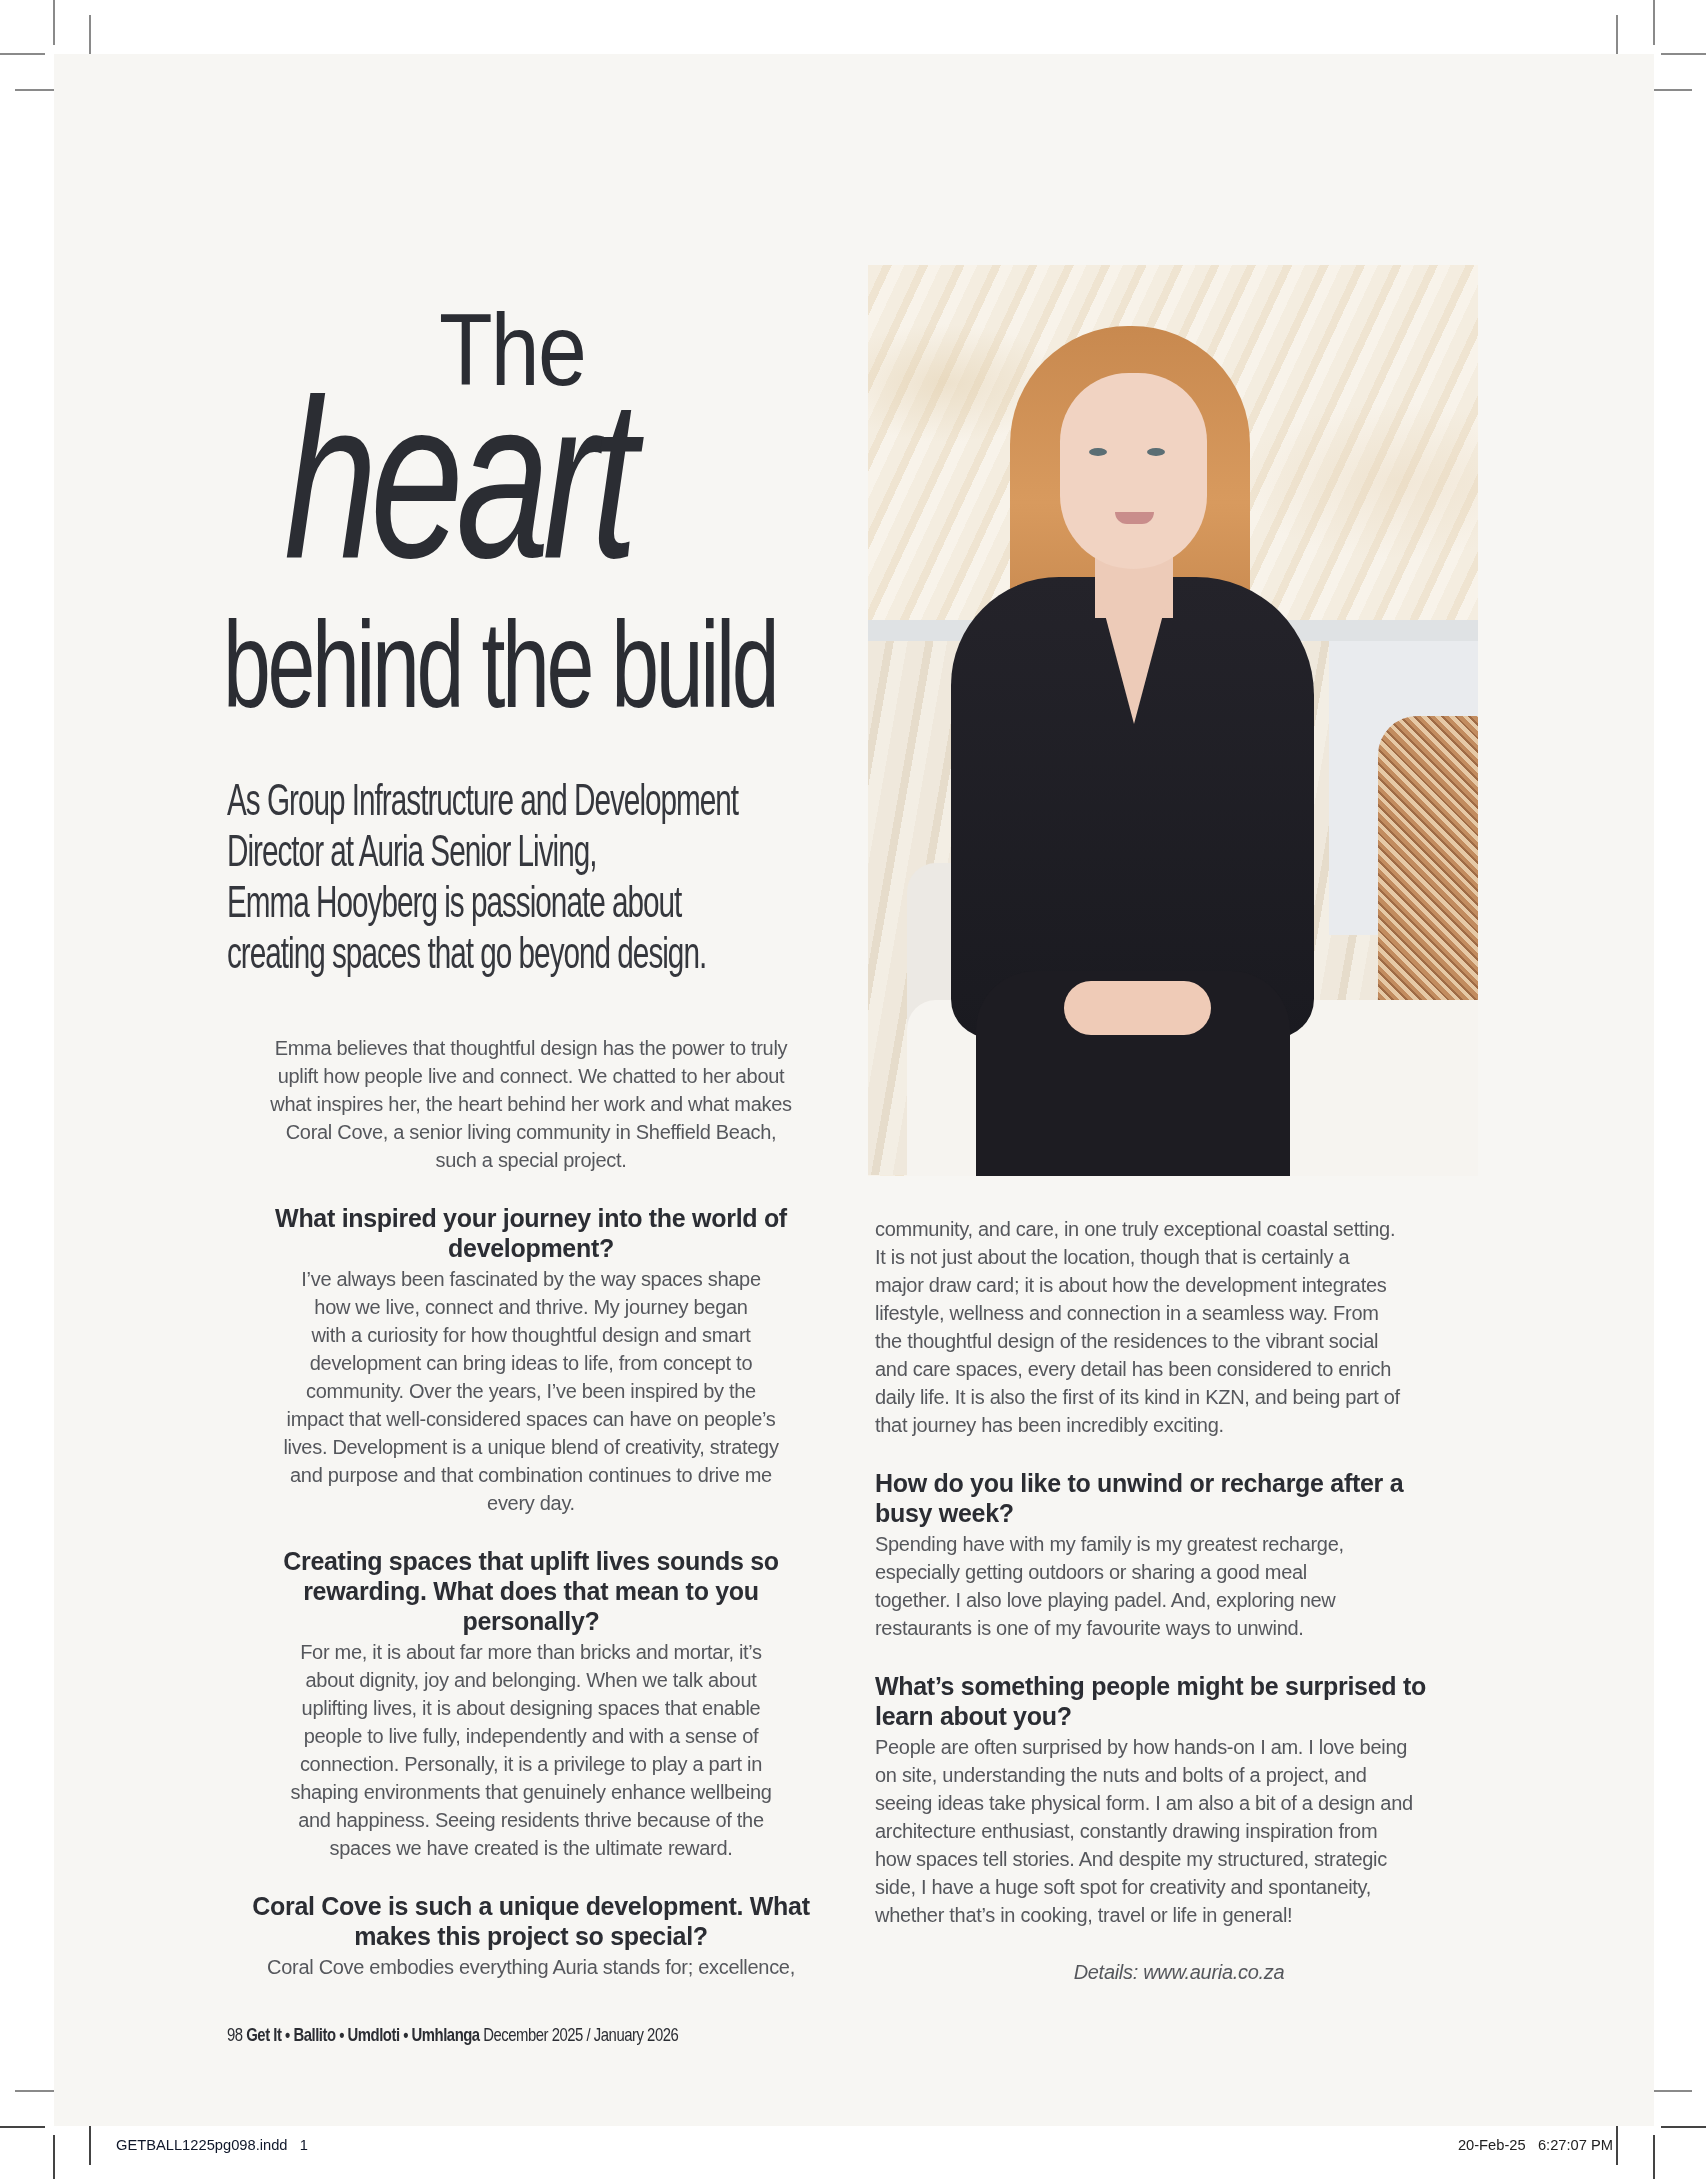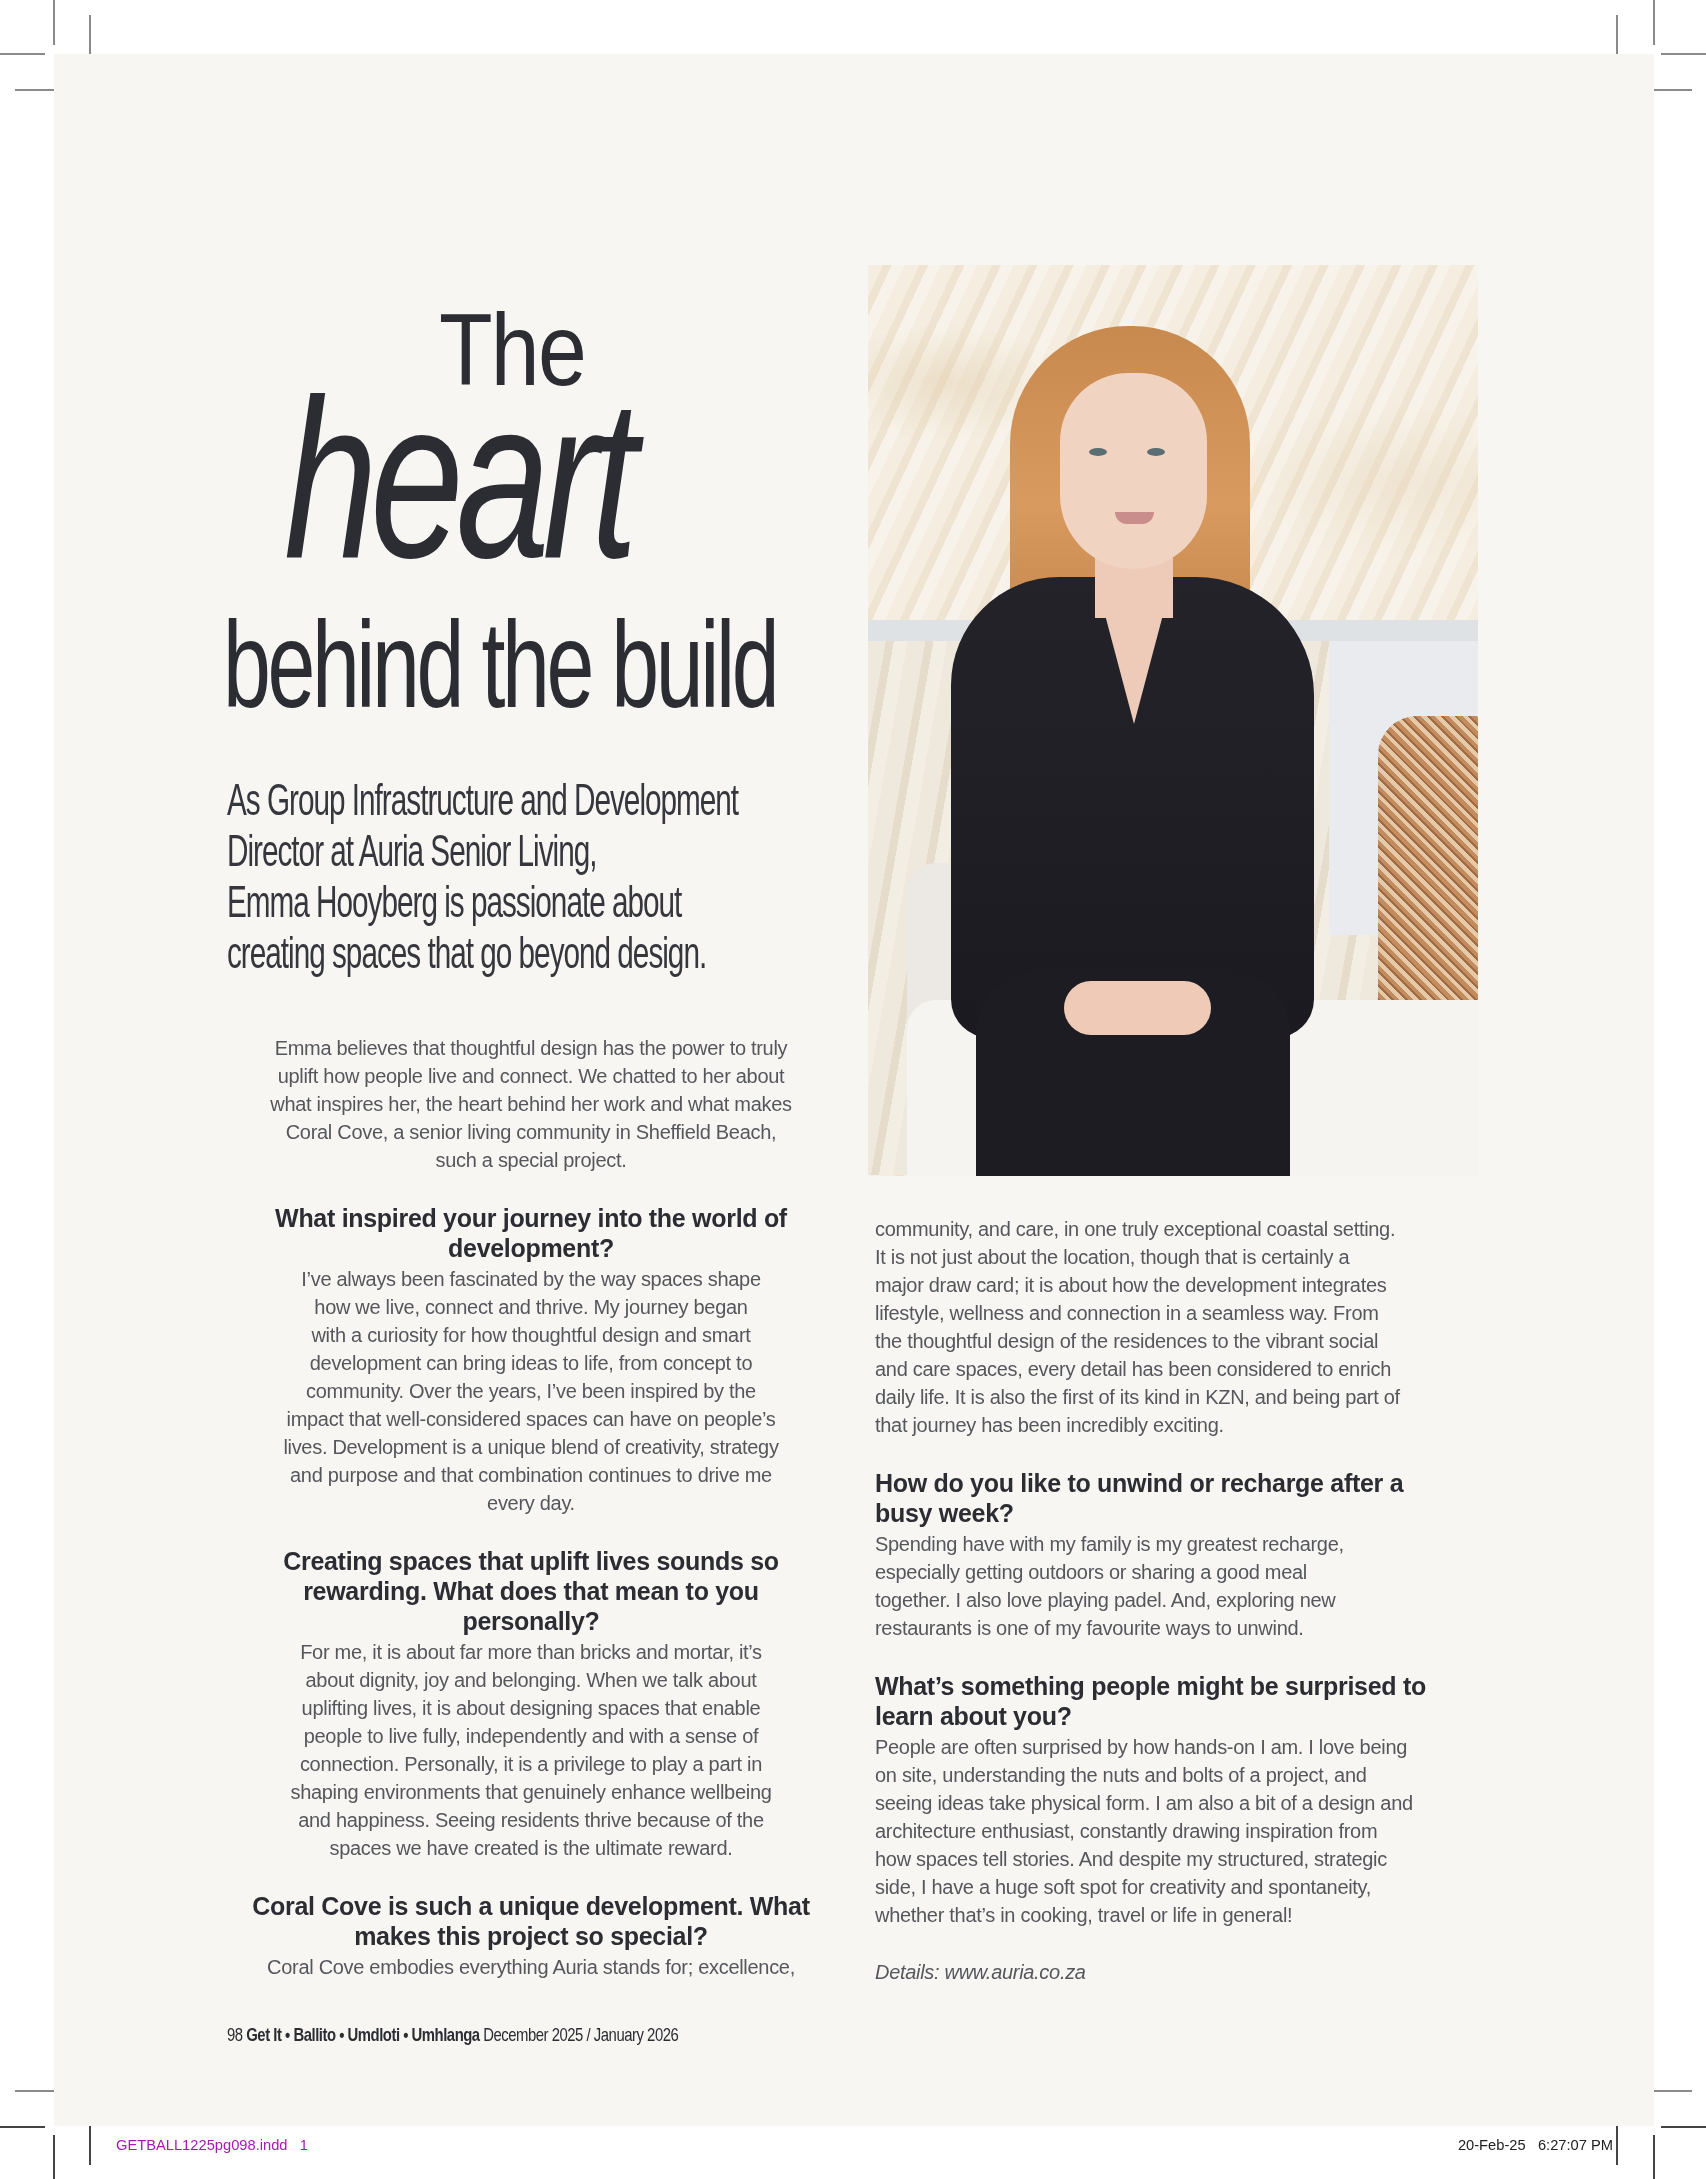--- a/index.html
+++ b/index.html
@@ -45,30 +45,30 @@
   .col { position: absolute; width: 608px; }
   .col-left { left: 227px; top: 1034px; text-align: center; }
   .col-right { left: 875px; top: 1215px; }
 
   .para { font-size: 20px; line-height: 28px; color: #55575c; letter-spacing: -0.3px; }
   .para div { white-space: nowrap; }
   .q { font-size: 25px; line-height: 30px; font-weight: 700; color: #2b2d33; letter-spacing: -0.3px; margin-top: 29px; }
   .q div { white-space: nowrap; }
   .q + .para { margin-top: 2px; }
   .intro { margin-bottom: 0; }
-  .details { font-style: italic; margin-top: 29px; }
+  .details { font-style: italic; margin-top: 29px; text-align: center; }
 
   .footer-line {
     position: absolute; left: 227px; top: 2024px;
     font-size: 18.6px; color: #2b2d33; letter-spacing: -0.6px;
     transform: scaleX(0.80); transform-origin: left top; white-space: nowrap;
   }
   .footer-line b { font-weight: 700; }
 
-  .slug-left { position: absolute; left: 116px; top: 2137px; font-size: 14.7px; color: #a21caf; }
+  .slug-left { position: absolute; left: 116px; top: 2137px; font-size: 14.7px; color: #0f172a; }
   .slug-right { position: absolute; right: 93px; top: 2137px; font-size: 14.7px; color: #222; }
 
   .photo {
     position: absolute; left: 868px; top: 265px; width: 610px; height: 911px; overflow: hidden;
     background:
       radial-gradient(ellipse 118px 59px at 78px 118px, rgba(225,205,170,0.45), transparent),
       radial-gradient(ellipse 157px 78px at 529px 216px, rgba(230,210,180,0.35), transparent),
       radial-gradient(ellipse 127px 88px at 88px 608px, rgba(220,200,165,0.45), transparent),
       repeating-linear-gradient(115deg, #f4ede0 0 13.7px, #efe4d1 13.7px 21.6px, #f8f3ea 21.6px 33px),
       #f2ebdf;

